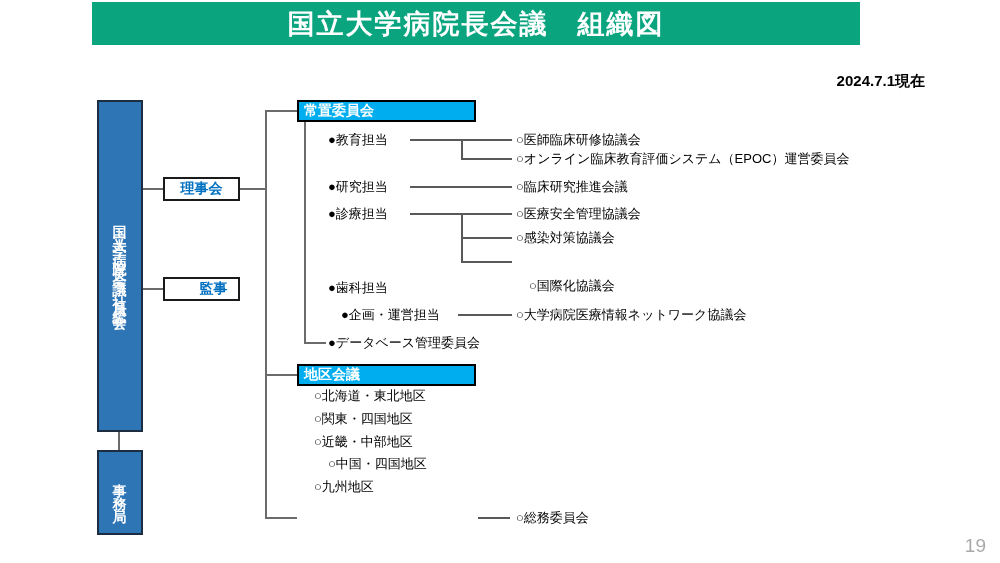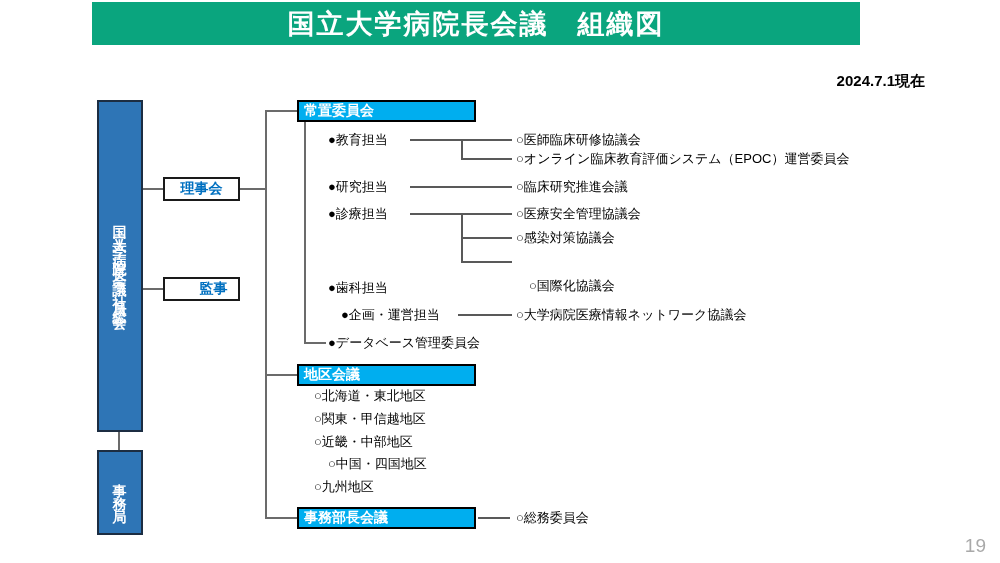--- a/index.html
+++ b/index.html
@@ -73,41 +73,38 @@
   <div class="whitebox" style="left:163px;top:277px;padding-left:24px;">
     <span>監事</span>
   </div>
 
   <div class="cyanbox" style="left:297px;top:364px;">
     <span>地区会議</span>
   </div>
   <div class="cyanbox" style="left:297px;top:100px;">
     <span>常置委員会</span>
   </div>
-  <div class="cyanbox" style="left:297px;top:507px;">
-    <span>事務部長会議</span>
-  </div>
 
   <div class="item" style="left:328px;top:130px;">●教育担当</div>
   <div class="item" style="left:328px;top:177px;">●研究担当</div>
   <div class="item" style="left:328px;top:204px;">●診療担当</div>
   <div class="item" style="left:328px;top:278px;">●歯科担当</div>
   <div class="item" style="left:328px;top:305px;margin-left:13px;">●企画・運営担当</div>
   <div class="item" style="left:328px;top:333px;">●データベース管理委員会</div>
 
   <div class="item" style="left:516px;top:130px;">○医師臨床研修協議会</div>
   <div class="item" style="left:516px;top:149px;text-align:right;">○オンライン臨床教育評価システム（EPOC）運営委員会</div>
   <div class="item" style="left:516px;top:177px;">○臨床研究推進会議</div>
   <div class="item" style="left:516px;top:204px;">○医療安全管理協議会</div>
   <div class="item" style="left:516px;top:228px;">○感染対策協議会</div>
   <div class="item" style="left:529px;top:252px;margin-top:24px;">○国際化協議会</div>
   <div class="item" style="left:516px;top:305px;">○大学病院医療情報ネットワーク協議会</div>
 
   <div class="item" style="left:314px;top:386px;">○北海道・東北地区</div>
-  <div class="item" style="left:314px;top:409px;">○関東・甲信越地区</div>
+  <div class="item" style="left:314px;top:409px;">○関東・四国地区</div>
   <div class="item" style="left:314px;top:432px;">○近畿・中部地区</div>
   <div class="item" style="left:328px;top:454px;font-family:Liberation Serif, serif;">○中国・四国地区</div>
   <div class="item" style="left:314px;top:477px;">○九州地区</div>
 
   <div class="item" style="left:516px;top:508px;">○総務委員会</div>
 
   <div class="line" style="left:143px;top:188px;width:20px;height:2px;"></div>
   <div class="line" style="left:240px;top:188px;width:27px;height:2px;"></div>
   <div class="line" style="left:143px;top:288px;width:20px;height:2px;"></div>
   <div class="line" style="left:265px;top:110px;width:2px;height:409px;"></div>

